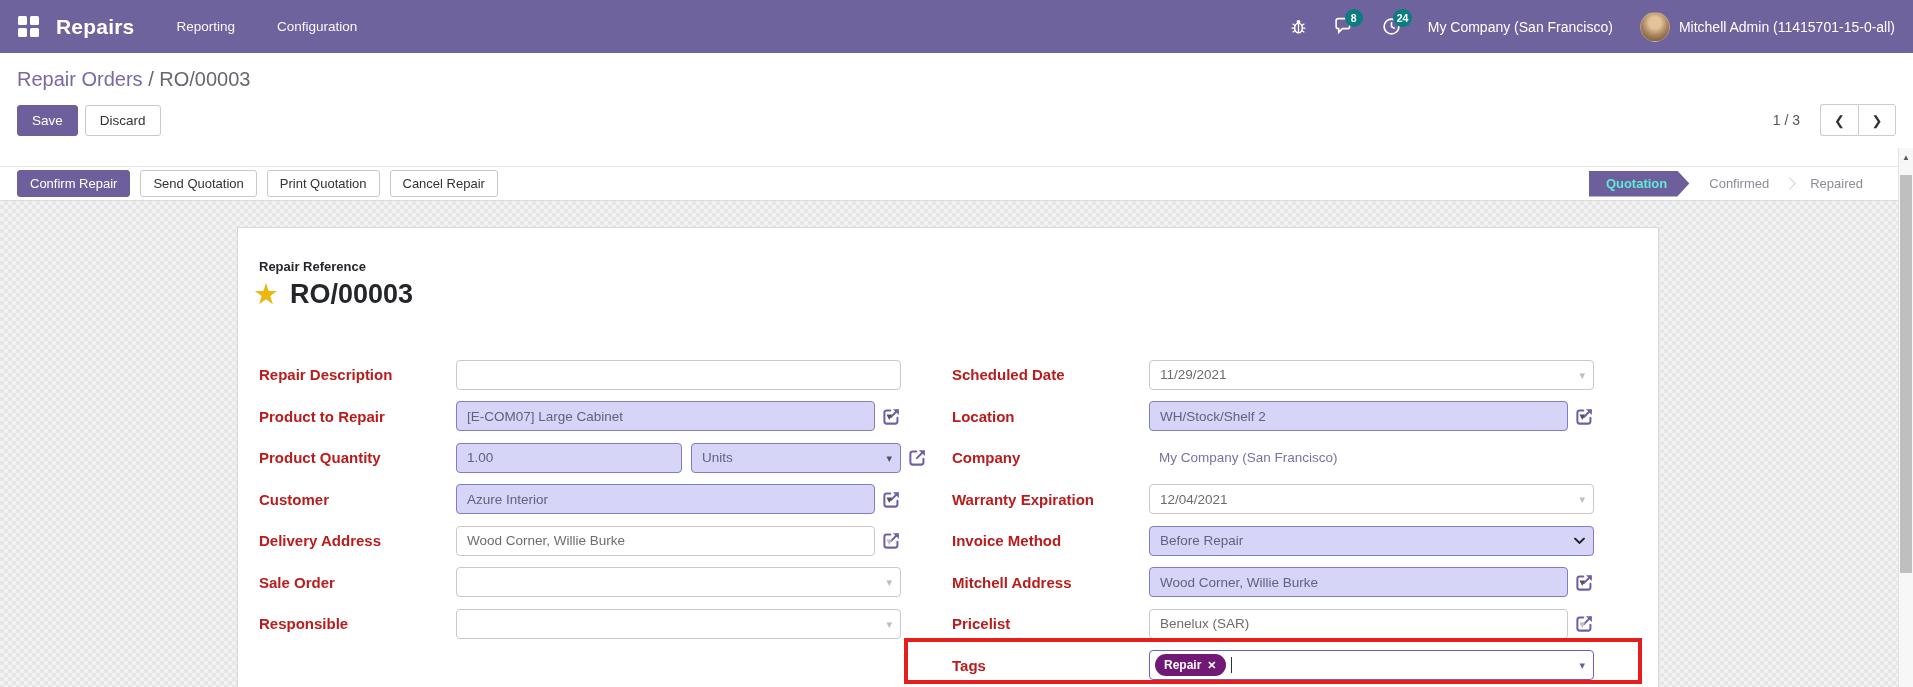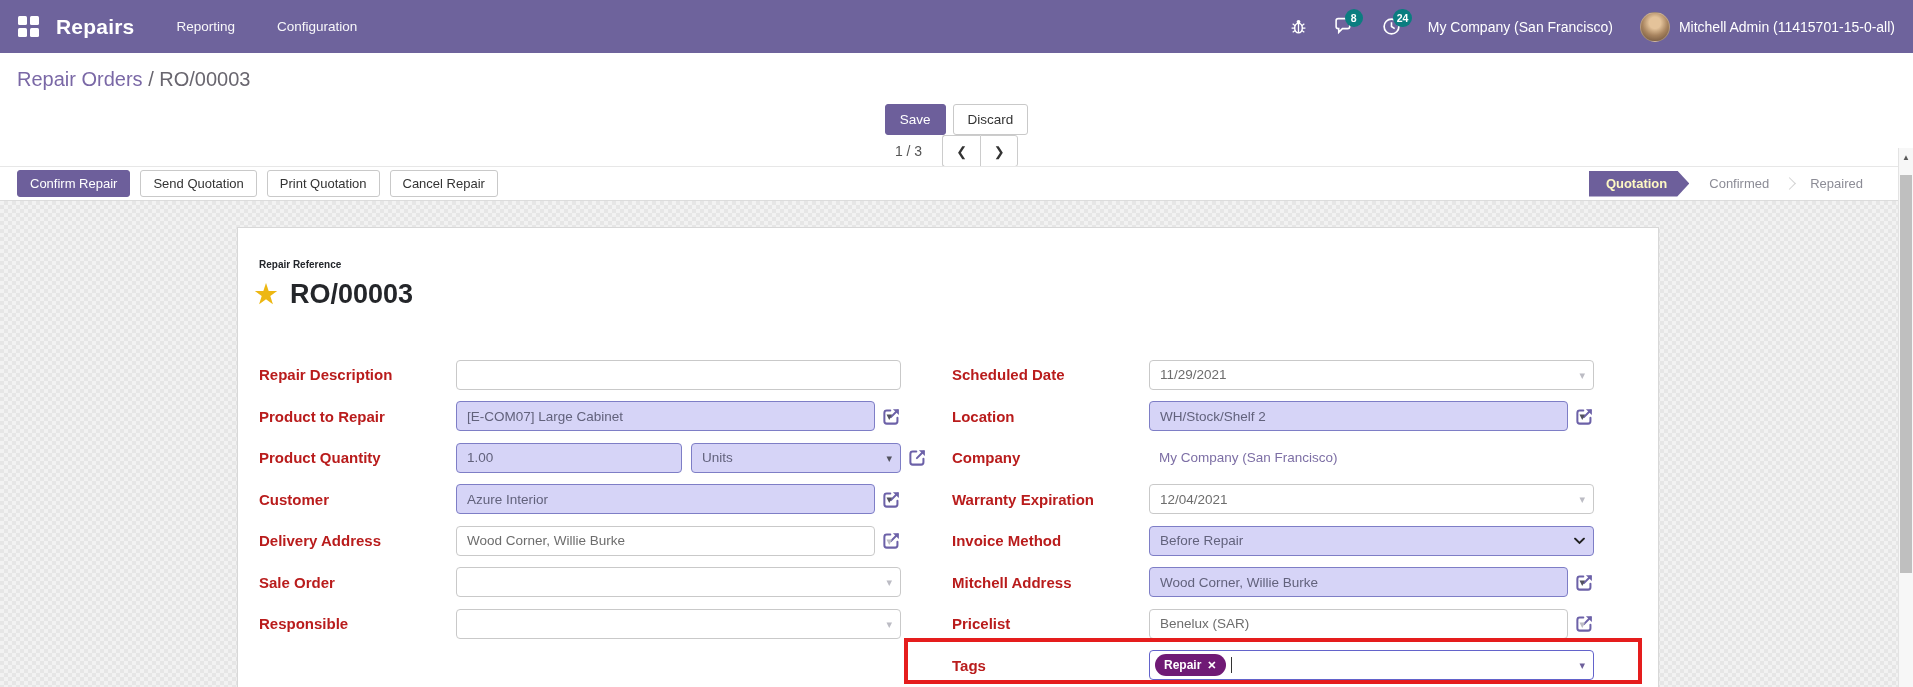--- a/index.html
+++ b/index.html
@@ -25,58 +25,58 @@
   .nav-user { display:flex; align-items:center; gap:9px; }
   .avatar { width:30px; height:30px; border-radius:50%;
     background:radial-gradient(circle at 50% 35%, #e4c39a 25%, #a8845f 55%, #5f4632 100%);
     border:1px solid rgba(255,255,255,.25); }
 
   
   .control-panel { position:absolute; top:53px; left:0; width:100%; height:113px; background:#fff; }
   .breadcrumb { padding:15px 0 0 17px; font-size:20px; }
   .bc-parent { color:#7a68a6; cursor:pointer; }
   .bc-sep, .bc-current { color:#69666f; }
-  .cp-row { display:flex; justify-content:space-between; align-items:center; padding:13px 17px 0 17px;flex-direction:column; }
+  .cp-row { display:flex; justify-content:space-between; align-items:center; padding:13px 17px 0 17px; }
   .btn { font-family:inherit; font-size:13.5px; border-radius:3px; cursor:pointer;
     padding:7px 14px; border:1px solid transparent; }
   .btn-primary { background:#6d5f9b; color:#fff; border-color:#6d5f9b; }
   .btn-secondary { background:#fff; color:#333; border-color:#c9c9c9; }
   .cp-left { display:flex; gap:7px; }
   .cp-right { display:flex; align-items:center; }
   .pager-count { font-size:14px; color:#555; margin-right:20px; }
   .pager-btns { display:flex; }
   .pager-btn { width:38px; height:32px; background:#fff; border:1px solid #ccc;
     font-size:13px; color:#333; cursor:pointer; display:flex; align-items:center; justify-content:center; }
   .pager-btn.prev { border-radius:3px 0 0 3px; border-right:none; }
   .pager-btn.next { border-radius:0 3px 3px 0; }
 
   
   .action-bar { position:absolute; top:166px; left:0; width:100%; height:35px; background:#fff;
     border-top:1px solid #e7e7e7; border-bottom:1px solid #dcdcdc;
     display:flex; align-items:center; justify-content:space-between; padding:0 30px 0 17px; }
   .ab-left { display:flex; gap:10px; }
   .btn-sm { font-size:13px; padding:5px 12px;text-align:center; }
   .statusbar { display:flex; align-items:center; }
-  .stage-active { background:#6d5f9b; color:#fef9c3; font-size:13px; font-weight:700;
+  .stage-active { background:#6d5f9b; color:#5eead4; font-size:13px; font-weight:700;
     height:26px; display:flex; align-items:center; padding:0 22px 0 17px; cursor:pointer;
     clip-path:polygon(0 0, calc(100% - 12px) 0, 100% 50%, calc(100% - 12px) 100%, 0 100%); }
   .stage { color:#8c8c96; font-size:13px; padding:0 20px; cursor:pointer; }
   .stage-sep { width:9px; height:9px; border-top:1px solid #d2d2d2; border-right:1px solid #d2d2d2;
     transform:rotate(45deg); margin:0 -4px; }
 
   
   .content { position:absolute; top:201px; left:0; right:0; bottom:0; overflow:hidden;
     background-color:#f2f2f2;
     background-image:
       linear-gradient(45deg,#e6e6e6 25%,transparent 25%,transparent 75%,#e6e6e6 75%),
       linear-gradient(45deg,#e6e6e6 25%,transparent 25%,transparent 75%,#e6e6e6 75%);
     background-size:8px 8px; background-position:0 0,4px 4px; }
   .sheet { position:absolute; left:237px; top:26px; width:1422px; height:480px;
     background:#fff; border:1px solid #d8d8d8; box-shadow:0 1px 2px rgba(0,0,0,.05); }
-  .ref-label { position:absolute; left:21px; top:31px; font-size:10px; font-weight:700; color:#23262b; }
+  .ref-label { position:absolute; left:21px; top:31px; font-size:13px; font-weight:700; color:#23262b; }
   .title-row { position:absolute; left:15px; top:51px; display:flex; align-items:center; gap:11px; }
   .star { font-size:29px; color:#edb712; line-height:1; cursor:pointer; }
   .ref-title { font-size:27px; font-weight:700; color:#24262a; }
 
   .cols { position:absolute; left:21px; top:126px; display:flex; }
   .col { width:693px; }
   .col-right { width:700px; }
   .frow { height:41.5px; display:flex; align-items:center; }
   .lbl { width:197px; flex-shrink:0; font-size:15px; font-weight:700; color:#b91c1c; }
   .fw { width:445px; position:relative; display:flex; align-items:center; }

